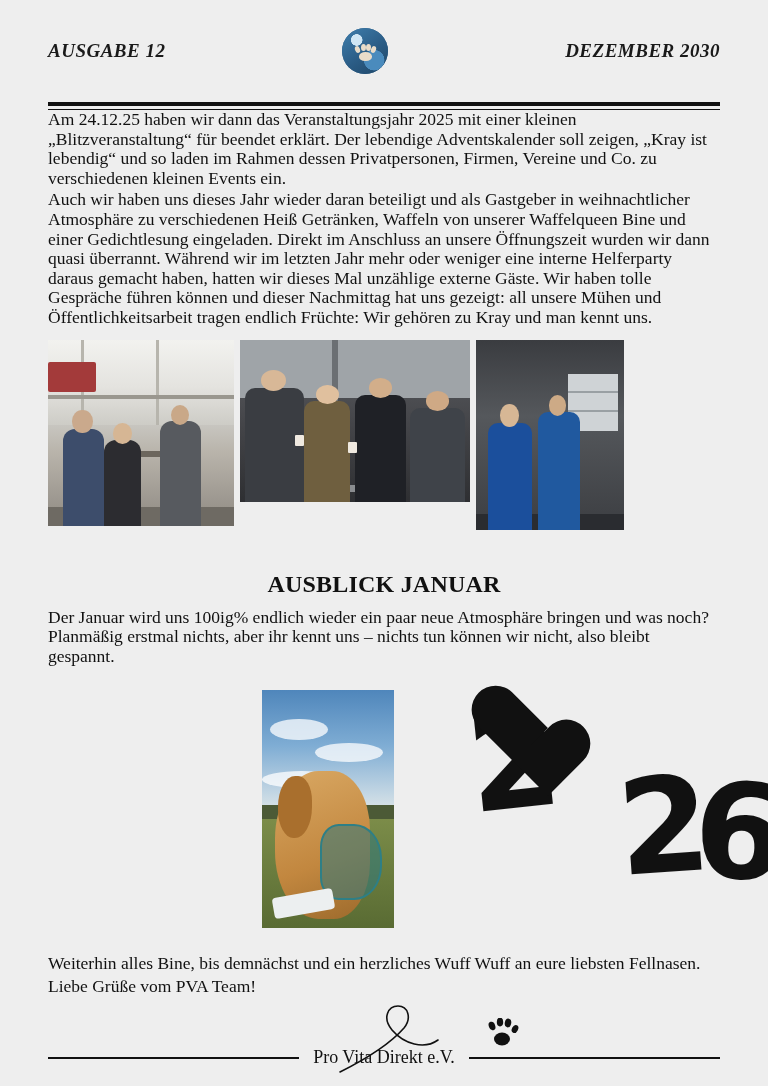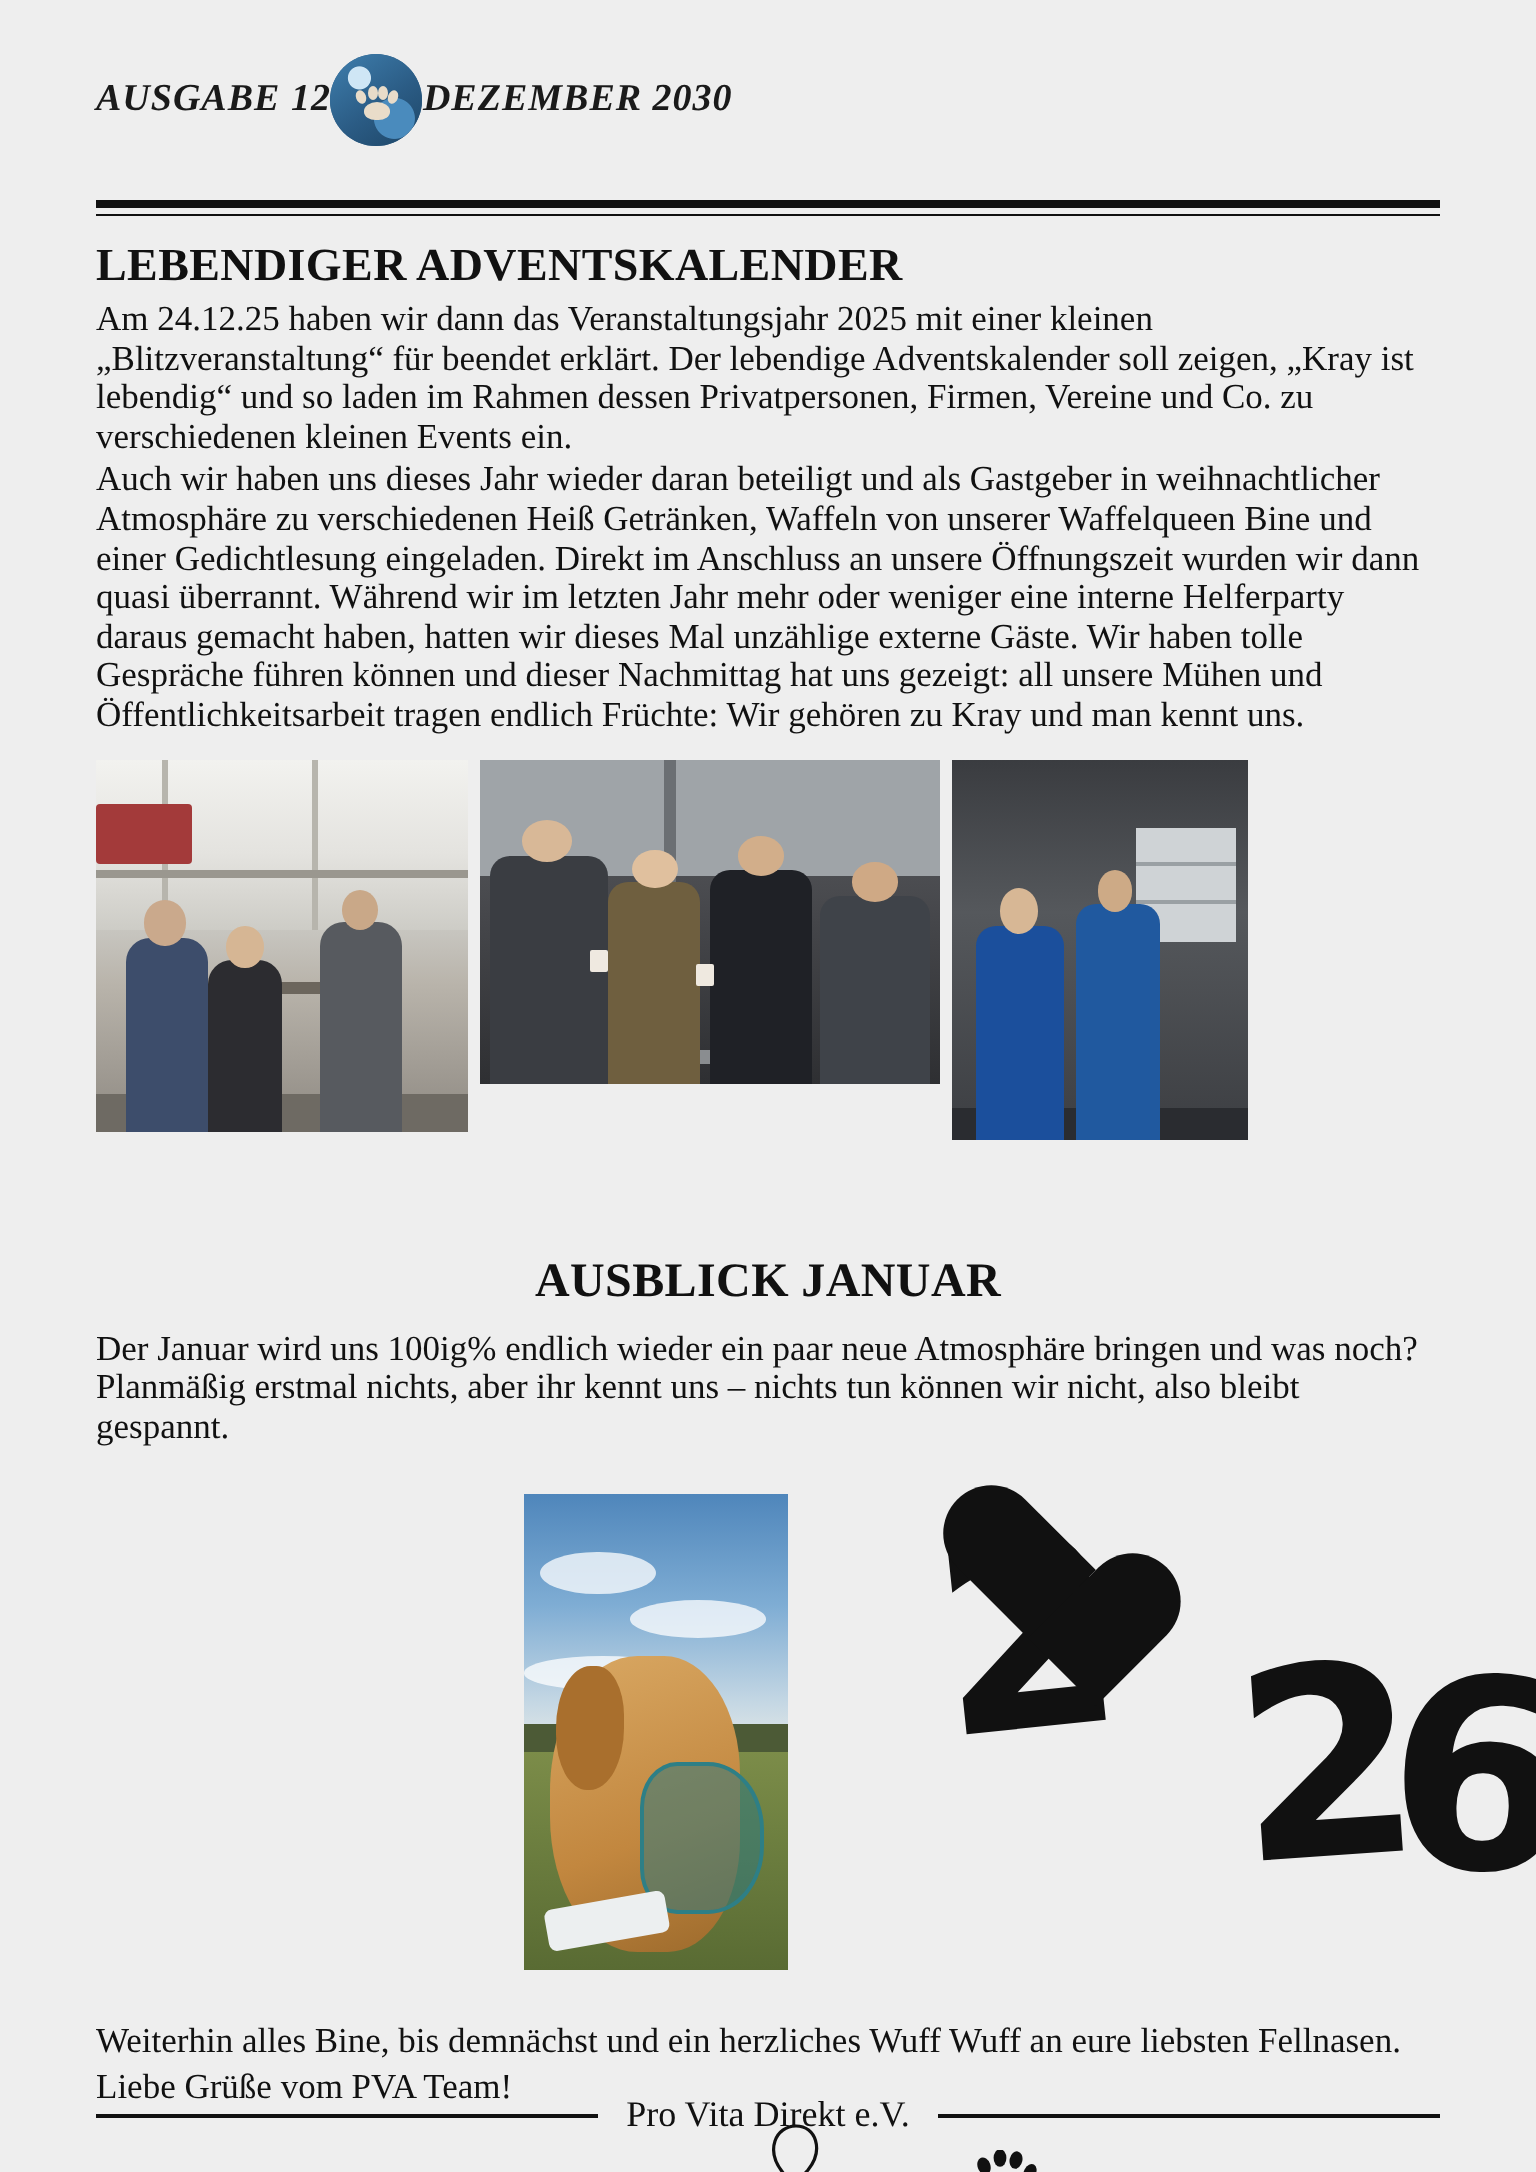--- a/index.html
+++ b/index.html
@@ -21,23 +21,23 @@
     height: 1086px;
     box-sizing: border-box;
     padding: 0 24px;
     background: #eeeeee;
   }
 
   
   .masthead {
     display: flex;
     align-items: center;
-    justify-content: flex-start;
-    height: 100px;
-    padding: 0 24px;
+    justify-content: space-between;
+    height: 80px;
+    padding: 11px 24px;
   }
   .issue-label,
   .date-label {
     font-family: "Liberation Serif", serif;
     font-style: italic;
     font-weight: bold;
     font-size: 19px;
     letter-spacing: 0.5px;
     color: #1a1a1a;
     white-space: nowrap;
@@ -176,21 +176,21 @@
   .ph3 .shelfline { position:absolute; right:4%; width:34%; height:2px; background:#9aa0a4; }
   .ph3 .sl1 { top:27%; } .ph3 .sl2 { top:37%; }
   .ph3 .b1 { position:absolute; left:8%;  bottom:0; width:30%; height:56%; background:#1b4f9c; border-radius:10px 10px 0 0; }
   .ph3 .b1h { position:absolute; left:16%; bottom:54%; width:13%; height:12%; background:#d7b795; border-radius:50%; }
   .ph3 .b2 { position:absolute; left:42%; bottom:0; width:28%; height:62%; background:#20599f; border-radius:10px 10px 0 0; }
   .ph3 .b2h { position:absolute; left:49%; bottom:60%; width:12%; height:11%; background:#cdaa86; border-radius:50%; }
   .ph3 .floor { position:absolute; left:0; bottom:0; width:100%; height:8%; background:#2a2c30; }
 
   
   .ausblick {
-    margin-top: 53px;
+    margin-top: 36px;
   }
   .january-block {
     position: relative;
     margin-top: 16px;
     height: 260px;
   }
   .dog-photo {
     position: absolute;
     left: 214px;
     top: 8px;
@@ -316,21 +316,20 @@
           <span class="pad p5"></span>
       </div>
     </div>
     <div class="date-label">DEZEMBER 2030</div>
   </div>
 
   <div class="rule-thick"></div>
   <div class="rule-thin"></div>
 
   <div class="content">
-    <h2 class="section-title">LEBENDIGER ADVENTSKALENDER</h2>
     <p class="body">Am 24.12.25 haben wir dann das Veranstaltungsjahr 2025 mit einer kleinen „Blitzveranstaltung“ für beendet erklärt. Der lebendige Adventskalender soll zeigen, „Kray ist lebendig“ und so laden im Rahmen dessen Privatpersonen, Firmen, Vereine und Co. zu verschiedenen kleinen Events ein.</p>
     <p class="body">Auch wir haben uns dieses Jahr wieder daran beteiligt und als Gastgeber in weihnachtlicher Atmosphäre zu verschiedenen Heiß Getränken, Waffeln von unserer Waffelqueen Bine und einer Gedichtlesung eingeladen. Direkt im Anschluss an unsere Öffnungszeit wurden wir dann quasi überrannt. Während wir im letzten Jahr mehr oder weniger eine interne Helferparty daraus gemacht haben, hatten wir dieses Mal unzählige externe Gäste. Wir haben tolle Gespräche führen können und dieser Nachmittag hat uns gezeigt: all unsere Mühen und Öffentlichkeitsarbeit tragen endlich Früchte: Wir gehören zu Kray und man kennt uns.</p>
 
     <div class="photo-strip">
       <div class="photo ph1">
         <div class="sky"></div>
         <div class="tent"></div>
         <div class="tentbar tb1"></div>
         <div class="tentbar tb2"></div>
         <div class="rail"></div>

